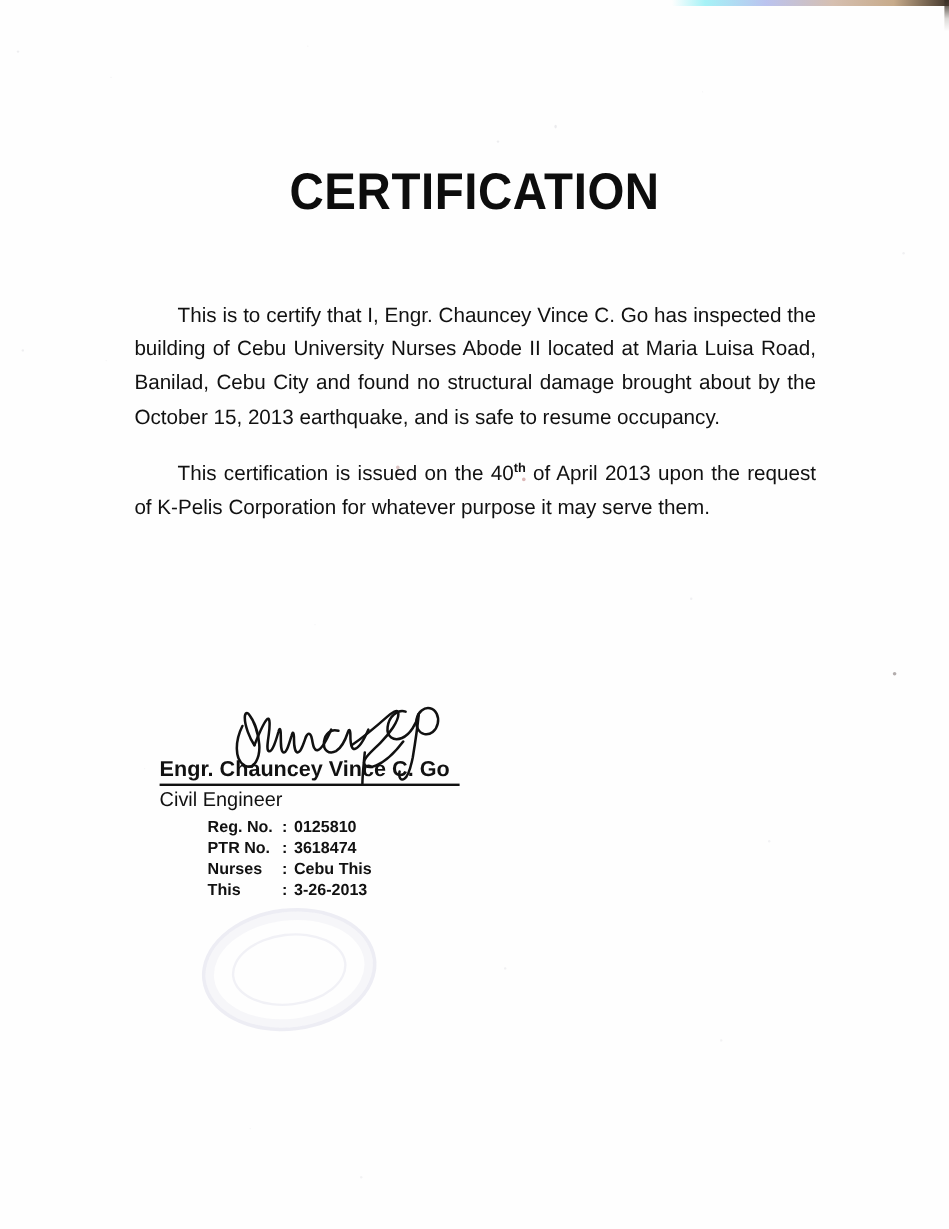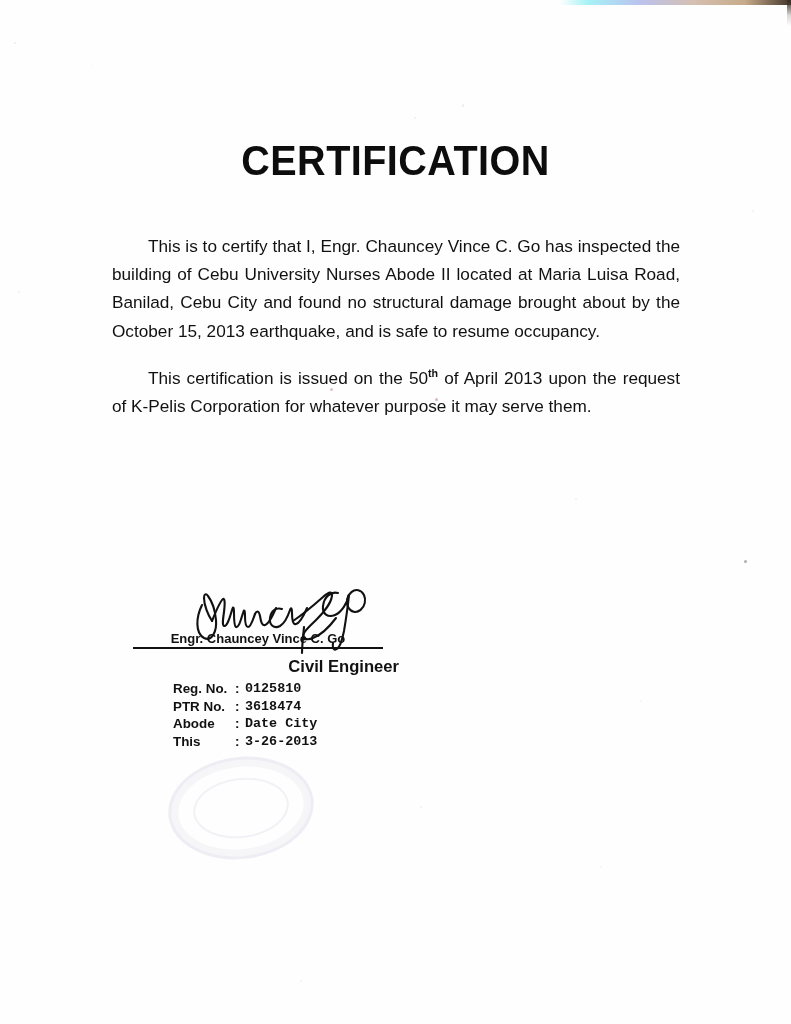--- a/index.html
+++ b/index.html
@@ -93,21 +93,21 @@
     letter-spacing: 0.5px;
     font-family: "Liberation Sans Narrow", "Liberation Sans", sans-serif;
     transform: scaleX(0.92);
     color: #0d0d0d;
   }
 
   
   .body-block {
     position: absolute;
     left: 112px;
-    top: 232px;
+    top: 248px;
     width: 568px;
   }
   .para {
     margin: 0 0 19px 0;
     font-size: 17.2px;
     line-height: 28.2px;
     text-align: justify;
     text-justify: inter-word;
     text-indent: 36px;
     color: #111111;
@@ -134,35 +134,35 @@
     top: 0;
     width: 190px;
     height: 85px;
     pointer-events: none;
   }
   .sig-name {
     position: absolute;
     left: 21px;
     top: 56px;
     width: 250px;
-    text-align: center;
-    font-size: 13px;
+    text-align: left;
+    font-size: 18px;
     font-weight: bold;
     border-bottom: 2px solid #111111;
     padding-bottom: 1px;
     white-space: nowrap;
   }
   .sig-role {
     position: absolute;
-    left: 37px;
+    left: 21px;
     top: 82px;
     width: 250px;
-    text-align: right;
+    text-align: left;
     font-size: 16.6px;
-    font-weight: bold;
+    font-weight: normal;
   }
 
   
   .details {
     position: absolute;
     left: 133px;
     top: 680px;
     font-size: 13.4px;
     font-weight: bold;
     line-height: 17.6px;
@@ -176,21 +176,20 @@
     width: 62px;
     flex: 0 0 62px;
     white-space: nowrap;
   }
   .detail-sep {
     width: 10px;
     flex: 0 0 10px;
   }
   .detail-value {
     white-space: nowrap;
-    font-family: Liberation Mono, monospace;
   }
 </style>
 </head>
 <body>
 
 <div id="page">
 
   <div class="scan-edge-top"></div>
   <div class="scan-edge-corner"></div>
 
@@ -219,21 +218,21 @@
   </div>
 
   <div class="seal-ghost"></div>
 
   <div class="doc-title">CERTIFICATION</div>
 
   <div class="body-block">
 
     <p class="para"><span>This is to certify that I, Engr. Chauncey Vince C. Go has inspected the building of Cebu University Nurses Abode II located at Maria Luisa Road, Banilad, Cebu City and found no structural damage brought about by the October 15, 2013 earthquake, and is safe to resume occupancy.</span></p>
 
-    <p class="para"><span>This certification is issued on the 50</span><sup>th</sup><span> of April 2013 upon the request of K-Pelis Corporation for whatever purpose it may serve them.</span></p>
+    <p class="para"><span>This certification is issued on the 40</span><sup>th</sup><span> of April 2013 upon the request of K-Pelis Corporation for whatever purpose it may serve them.</span></p>
 
   </div>
 
   <div class="sig-area">
 
     <svg class="sig-mark" viewBox="0 0 190 85" aria-hidden="true">
       <g fill="none" stroke="#111111" stroke-width="2.1" stroke-linecap="round" stroke-linejoin="round">
         <path d="M12,30 C6,42 5,58 14,63 C22,67 27,56 26,45 C25,34 21,25 18,21 C16,18 14,19 14,23 C14,30 18,40 22,46"></path>
         <path d="M22,46 C26,36 30,26 33,24 C35,23 35,29 34,37 C33,44 32,50 34,51 C37,52 40,42 42,35 C43,31 44,32 44,38 C44,45 44,51 46,52 C49,53 51,44 53,38 C54,34 55,35 55,41 C55,47 56,52 58,52 C61,52 63,44 65,39"></path>
         <path d="M65,39 C67,35 69,36 70,41 C71,47 72,51 75,50 C79,49 83,40 86,33"></path>
@@ -259,23 +258,23 @@
       <span class="detail-value">0125810</span>
     </div>
 
     <div class="detail-row">
       <span class="detail-label">PTR  No.</span>
       <span class="detail-sep">:</span>
       <span class="detail-value">3618474</span>
     </div>
 
     <div class="detail-row">
-      <span class="detail-label">Abode</span>
-      <span class="detail-sep">:</span>
-      <span class="detail-value">Date City</span>
+      <span class="detail-label">Nurses</span>
+      <span class="detail-sep">:</span>
+      <span class="detail-value">Cebu This</span>
     </div>
 
     <div class="detail-row">
       <span class="detail-label">This</span>
       <span class="detail-sep">:</span>
       <span class="detail-value">3-26-2013</span>
     </div>
 
   </div>
 

